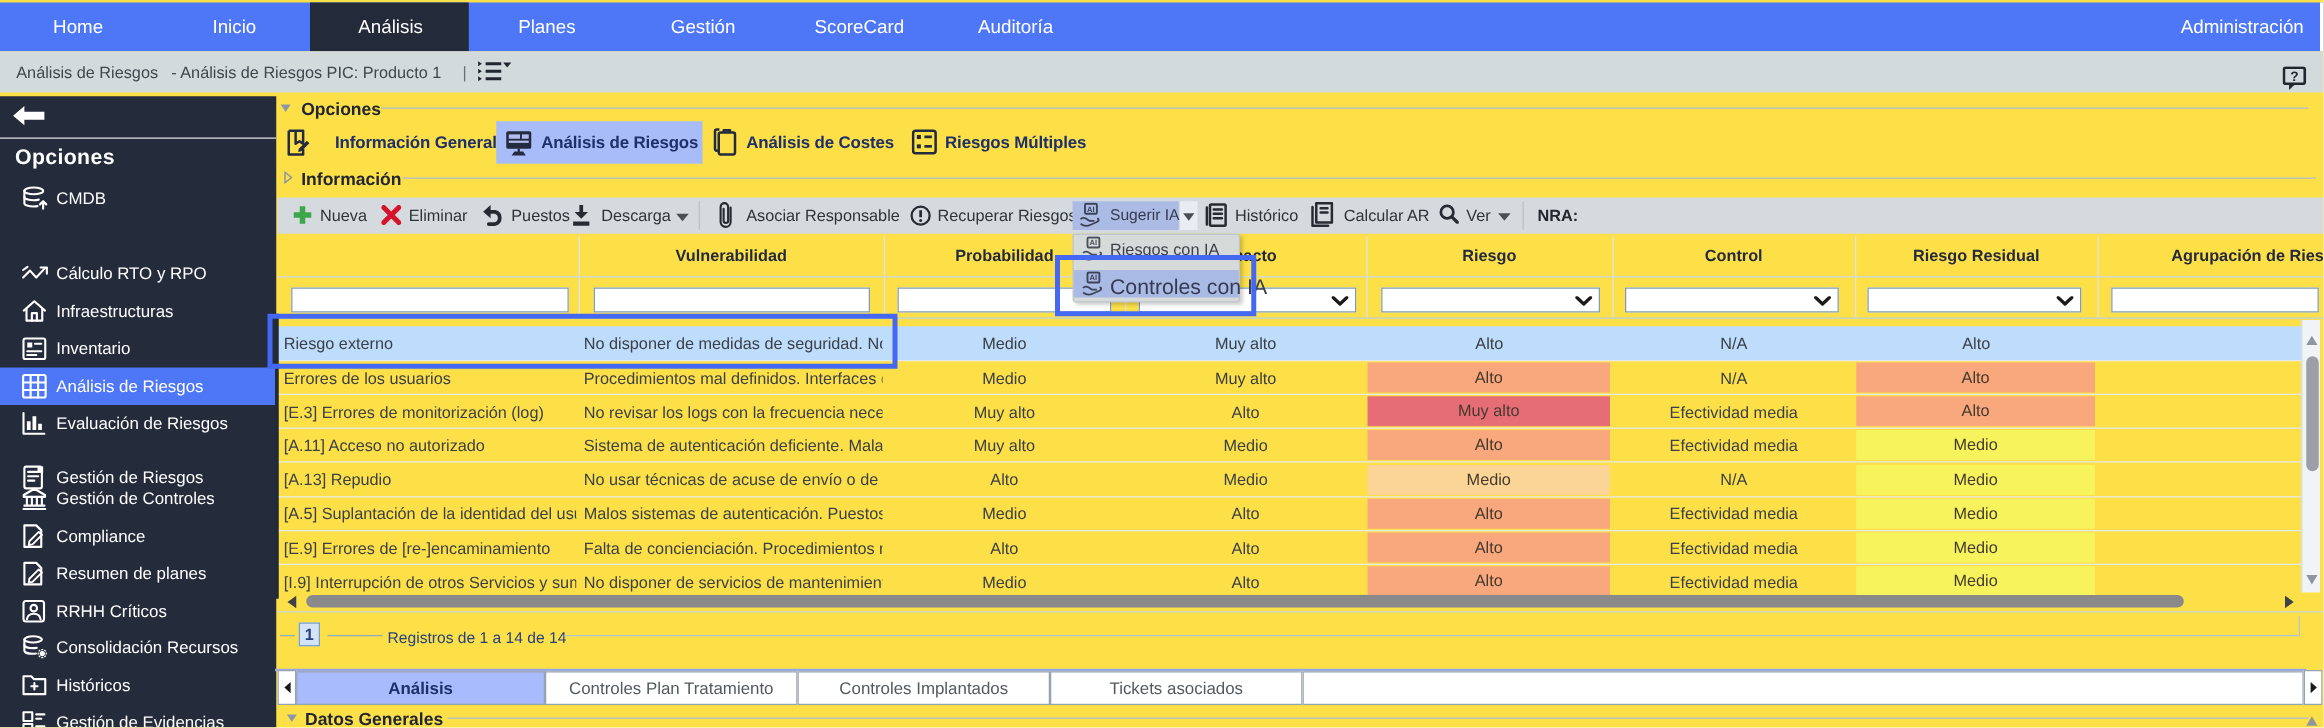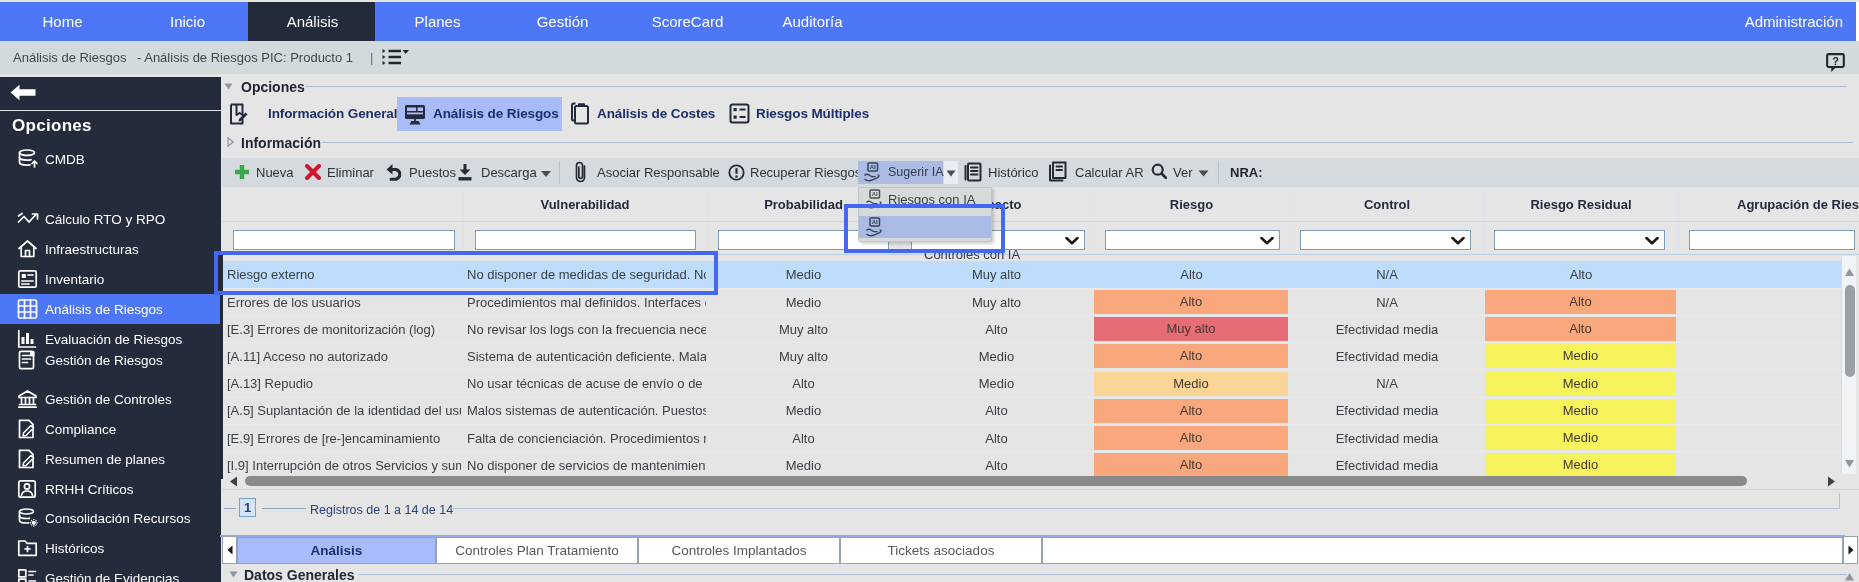--- a/index.html
+++ b/index.html
@@ -1,17 +1,17 @@
 <!DOCTYPE html>
 <html><head>
 <meta charset="utf-8">
 <style>
 * { margin:0; padding:0; box-sizing:border-box; }
 html,body { width:1859px; height:582px; font-family:"Liberation Sans", sans-serif; background:#fff; }
-#page { position:relative; width:1859px; height:582px; overflow:hidden; background:#e5e5e5; }
+#page { position:relative; width:1859px; height:582px; overflow:hidden; background:#fde047; }
 .abs { position:absolute; }
 #nav { position:absolute; left:0; top:2px; width:1859px; height:39px; background:#4e77f7; }
 .navitem { position:absolute; top:0; height:39px; line-height:39px; color:#fff; font-size:15px; text-align:center; white-space:nowrap; }
 #navactive { position:absolute; left:248px; top:0; width:127px; height:39px; background:#232a39; }
 #crumb { position:absolute; left:0; top:41px; width:1859px; height:33px; background:#d3dadc; }
 .crumbtx { position:absolute; top:0; height:33px; line-height:33px; color:#41464c; font-size:13px; white-space:nowrap; }
 #side { position:absolute; left:0; top:77px; width:221px; height:505px; background:#242b3b; }
 .sideitem { position:absolute; left:0; width:221px; height:30px; color:#fff; }
 .sideitem .txt { position:absolute; left:45px; top:50%; transform:translateY(-50%); font-size:13.5px; white-space:nowrap; }
 .sideitem svg { position:absolute; left:17px; top:50%; transform:translateY(-50%); }
@@ -125,21 +125,21 @@
         <svg width="20" height="20" viewBox="0 0 20 20">
           <g stroke="#fff" stroke-width="1.7" fill="none" stroke-linecap="round" stroke-linejoin="round">
 <path d="M1.8 1.5 V18 H18.5"></path>
 <rect x="4.5" y="8" width="3" height="7" fill="#fff" stroke="none"></rect>
 <rect x="9" y="4" width="3" height="11" fill="#fff" stroke="none"></rect>
 <rect x="13.5" y="10" width="3" height="5" fill="#fff" stroke="none"></rect>
 </g>
         </svg>
         <span class="txt">Evaluación de Riesgos</span>
       </div>
-<div class="sideitem" style="top:268px;">
+<div class="sideitem" style="top:290px;">
         <svg width="20" height="21" viewBox="0 0 20 21">
           <g stroke="#fff" stroke-width="1.7" fill="none" stroke-linecap="round" stroke-linejoin="round">
 <rect x="2.5" y="1.8" width="14" height="17.4" rx="1.5"></rect>
 <path d="M5.5 6 H13.5 M5.5 9.5 H13.5 M5.5 13 H10.5"></path>
 <rect x="13" y="1.8" width="4.5" height="5" fill="#fff" stroke="none"></rect>
 </g>
         </svg>
         <span class="txt">Gestión de Riesgos</span>
       </div>
 <div class="sideitem" style="top:307px;">
@@ -485,16 +485,16 @@
 <path d="M1.5 17 C4 19 7 19 9.5 17.8 L14.5 15.6 C16.3 14.8 16.6 12.8 14.6 12.9" fill="none" stroke="#4a505c" stroke-width="1.4"></path>
 </svg>
 <div class="abs" style="left:888px;top:192px;font-size:13px;color:#3c4248;white-space:nowrap;">Riesgos con IA</div>
 <div class="abs" style="left:859px;top:216px;width:132px;height:21.5px;background:#a9bbe4;"></div>
 <svg class="abs" style="left:865px;top:217px;" width="18" height="20" viewBox="0 0 18 20">
 <rect x="5" y="1" width="9.5" height="8" rx="1" fill="none" stroke="#3c4258" stroke-width="1.5"></rect>
 <text x="9.7" y="7.4" font-size="6" text-anchor="middle" fill="#3c4258" font-weight="bold" font-family="Liberation Sans">AI</text>
 <path d="M1.5 13.5 C2.5 12 4.5 12 6 13 L8.5 14.6 L12.5 14.6" fill="none" stroke="#3c4258" stroke-width="1.4"></path>
 <path d="M1.5 17 C4 19 7 19 9.5 17.8 L14.5 15.6 C16.3 14.8 16.6 12.8 14.6 12.9" fill="none" stroke="#3c4258" stroke-width="1.4"></path>
 </svg>
-<div class="abs" style="left:924px;top:220px;font-size:13px;color:#353b50;white-space:nowrap;margin-top:27px;">Controles con IA</div>
+<div class="abs" style="left:888px;top:220px;font-size:17px;color:#353b50;white-space:nowrap;">Controles con IA</div>
 <div class="bluebox" style="left:214px;top:251px;width:504px;height:44px;"></div>
 <div class="bluebox" style="left:844px;top:204px;width:161px;height:49px;"></div>
 </div>
 
 </body></html>

